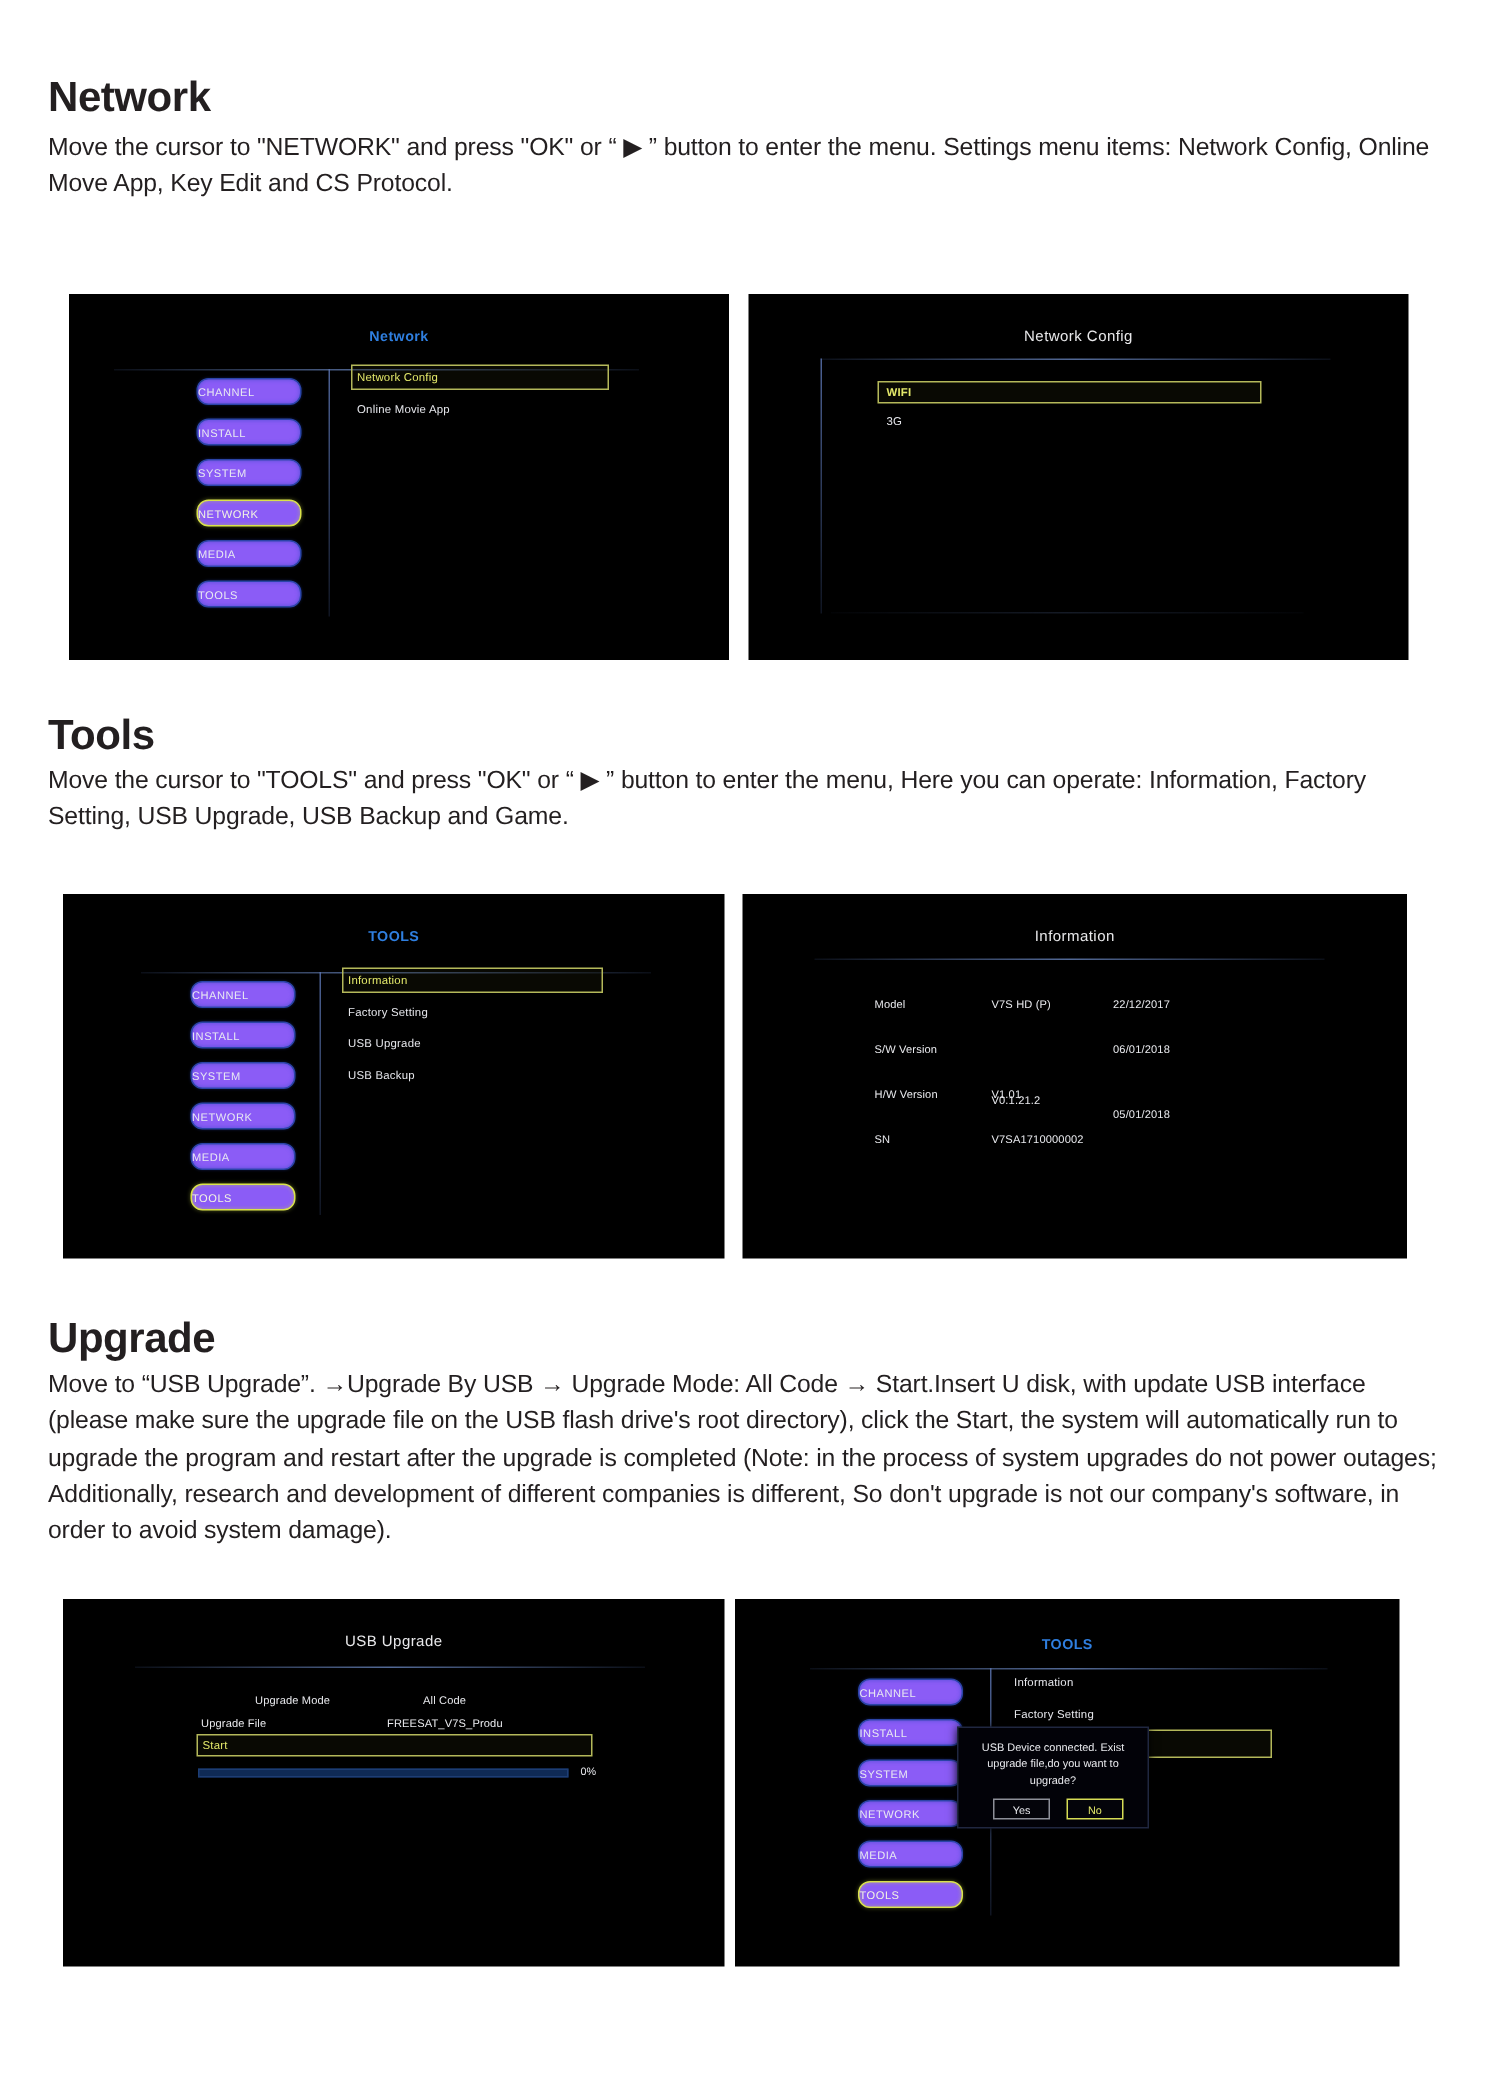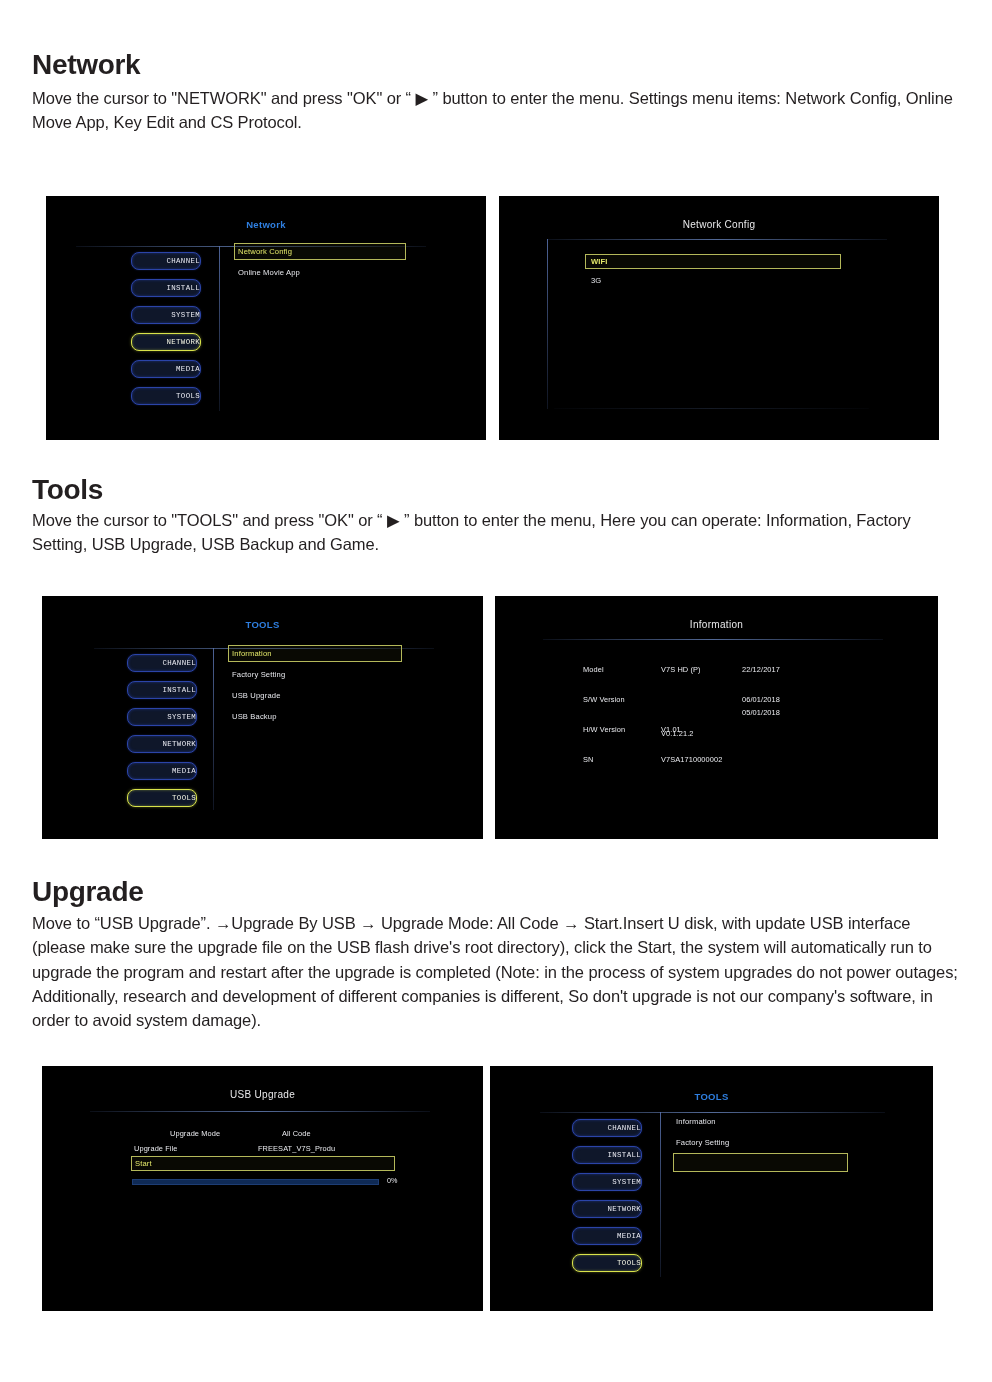--- a/index.html
+++ b/index.html
@@ -85,23 +85,22 @@
     width: 68px;
     height: 16px;
     border: 1px solid #2b44a8;
     border-radius: 8px;
     box-shadow: 0 0 3px rgba(40,70,190,0.55) inset, 0 0 2px rgba(40,70,190,0.4);
     color: #e9eaf2;
     font-size: 7.4px;
     letter-spacing: 0.35px;
     display: flex;
     align-items: center;
-    justify-content: flex-end;
-    background: #0f172a;
-    font-family: Liberation Mono, monospace;
+    justify-content: flex-start;
+    background: #8b5cf6;
   }
   .navbtn.sel {
     border-color: #d9e24a;
     box-shadow: 0 0 3px rgba(200,215,70,0.45) inset, 0 0 3px rgba(200,215,70,0.4);
     color: #f3f4e2;
   }
 
   
   .listitem {
     position: absolute;
@@ -277,21 +276,21 @@
       <div class="infocell" style="left:88px; top:69px;">Model</div>
       <div class="infocell" style="left:166px; top:69px;">V7S HD (P)</div>
       <div class="infocell" style="left:247px; top:69px;">22/12/2017</div>
 
       <div class="infocell" style="left:88px; top:99px;">S/W Version</div>
       <div class="infocell" style="left:166px; top:99px;margin-top:34px;">V0.1.21.2</div>
       <div class="infocell" style="left:247px; top:99px;">06/01/2018</div>
 
       <div class="infocell" style="left:88px; top:129px;">H/W Version</div>
       <div class="infocell" style="left:166px; top:129px;">V1.01</div>
-      <div class="infocell" style="left:247px; top:112px;">05/01/2018</div>
+      <div class="infocell" style="left:247px; top:142px;">05/01/2018</div>
 
       <div class="infocell" style="left:88px; top:159px;">SN</div>
       <div class="infocell" style="left:166px; top:159px;">V7SA1710000002</div>
     </div>
   </div>
 
   <div class="section-heading" style="left:32px; top:877px;">Upgrade</div>
 
   <div class="section-body" style="left:32px; top:911px; width:935px;">
     <p>Move to “USB Upgrade”. →Upgrade By USB → Upgrade Mode: All Code → Start.Insert U disk, with update USB interface (please make sure the upgrade file on the USB flash drive's root directory), click the Start, the system will automatically run to upgrade the program and restart after the upgrade is completed (Note: in the process of system upgrades do not power outages; Additionally, research and development of different companies is different, So don't upgrade is not our company's software, in order to avoid system damage).</p>
@@ -338,16 +337,25 @@
         <span>MEDIA</span>
       </div>
       <div class="navbtn sel" style="left:82px; top:188px;">
         <span>TOOLS</span>
       </div>
 
       <div class="listitem" style="left:186px; top:51px;">Information</div>
       <div class="listitem" style="left:186px; top:72px;">Factory Setting</div>
       <div class="selbox" style="left:183px; top:87px; width:173px; height:17px;"></div>
 
+      <div class="dialog" style="left:148px; top:85px; width:126px; height:66px;">
+        <div class="dialog-text">USB Device connected.  Exist upgrade file,do you want to upgrade?</div>
+        <div class="dlgbtn" style="left:23px; top:47px;">
+          <span>Yes</span>
+        </div>
+        <div class="dlgbtn sel" style="left:72px; top:47px;">
+          <span>No</span>
+        </div>
+      </div>
     </div>
   </div>
 
 </div>
 
 </body></html>

